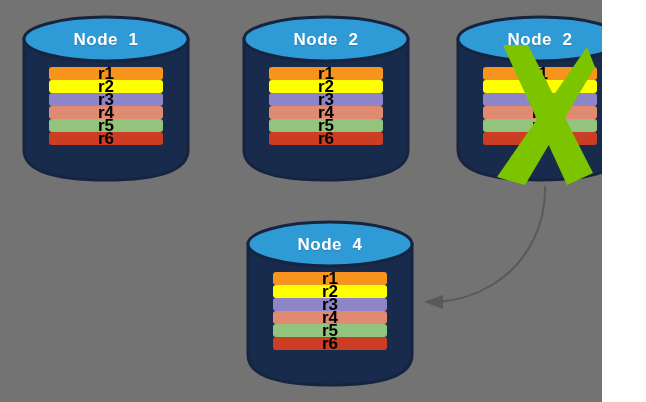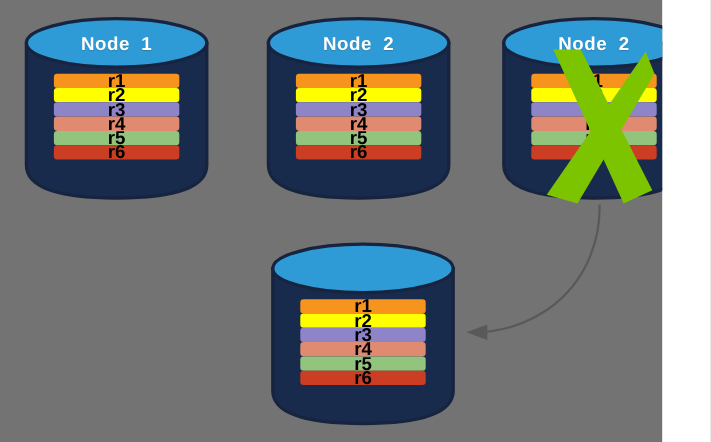--- a/index.html
+++ b/index.html
@@ -135,20 +135,21 @@
       <polygon points="8,0 33,0 98,128 72,140"></polygon>
       <polygon points="92,2 100,22 30,140 2,132"></polygon>
     </g>
   </svg>
 
   <div class="node" style="left:246px; top:215px; width:168px; height:172px;">
     <svg class="node-svg" width="168" height="172" viewBox="0 0 168 172">
       <path d="M2,29 L2,140 Q2,170 84,170 Q166,170 166,140 L166,29 Z" fill="#182B4D" stroke="#17243F" stroke-width="3"></path>
       <ellipse cx="84" cy="29" rx="82" ry="22" fill="#2E9BD6" stroke="#17243F" stroke-width="3"></ellipse>
     </svg>
+    <div class="node-title" style="top:20px;">Node  4</div>
     <div class="rows" style="top:57px;">
       <div class="row" style="width:114px; background:#F7941D;"><span>r1</span></div>
       <div class="row" style="width:114px; background:#FFFF00;"><span>r2</span></div>
       <div class="row" style="width:114px; background:#8E85C9;"><span>r3</span></div>
       <div class="row" style="width:114px; background:#E08A72;"><span>r4</span></div>
       <div class="row" style="width:114px; background:#93C47D;"><span>r5</span></div>
       <div class="row" style="width:114px; background:#CC3E24;"><span>r6</span></div>
     </div>
   </div>
 

